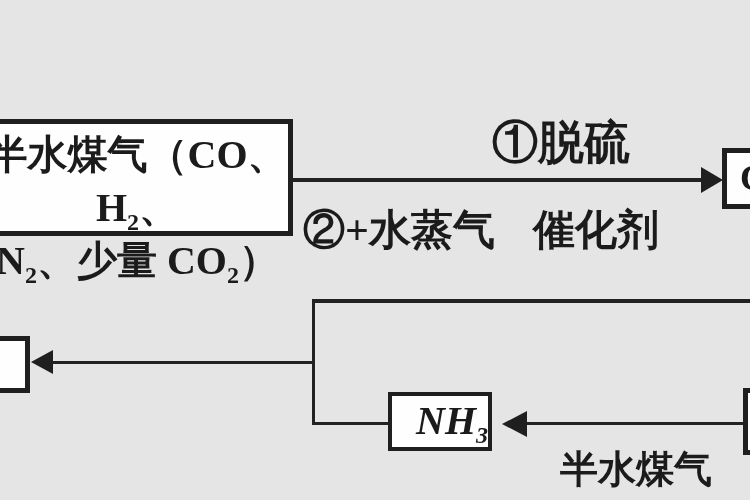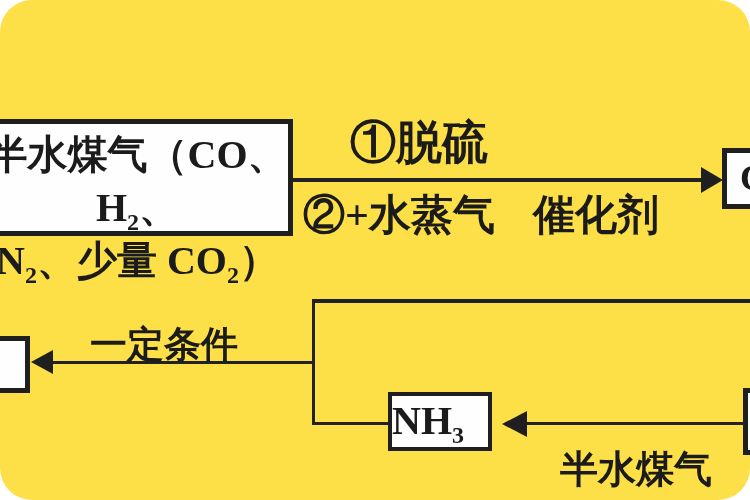--- a/index.html
+++ b/index.html
@@ -1,24 +1,23 @@
 <!DOCTYPE html>
 <html><head>
 <meta charset="utf-8">
 <style>
   html,body{margin:0;padding:0;background:#ffffff;}
   #stage{
     position:relative;
     width:750px;height:500px;
     overflow:hidden;
-    background:#fde047;
+    background:#e5e5e5;
     font-family:"Liberation Serif","DejaVu Serif",serif;
     font-weight:bold;
     color:#1b1b1b;
-    border-radius:32px;
   }
   .box{
     position:absolute;
     border:5px solid #1f1f1f;
     background:#fefefe;
     box-sizing:border-box;
   }
   .hline,.vline{position:absolute;background:#222;}
   .arrow-right{
     position:absolute;width:0;height:0;
@@ -36,50 +35,49 @@
   sub{font-size:60%;line-height:0;}
   #feed-box{
     left:-18px;top:119px;width:311px;height:117px;
     text-align:center;font-size:40px;line-height:53px;
     padding-top:4px;
   }
   #product-box{left:722px;top:148px;width:42px;height:61px;
     font-size:36px;line-height:50px;padding-left:13px;}
   #fert-box{left:-40px;top:336px;width:70px;height:57px;}
   #nh3-box{left:388px;top:392px;width:104px;height:59px;
-    border-width:4px;text-align:left;font-size:40px;line-height:50px;}
+    border-width:4px;text-align:right;font-size:40px;line-height:50px;font-style:italic;}
   #syn-box{left:743px;top:388px;width:40px;height:67px;}
 </style>
 </head>
 <body>
 
 <div id="stage">
 
   <div class="box" id="feed-box">
     <div><span>半水煤气（CO、H</span><sub>2</sub><span>、</span></div>
     <div><span>N</span><sub>2</sub><span>、少量 CO</span><sub>2</sub><span>）</span></div>
   </div>
 
   <div class="hline" style="left:293px;top:178px;width:412px;height:4px;"></div>
   <div class="arrow-right" style="left:701px;top:167px;"></div>
 
-  <div class="lbl" style="left:350px;top:112px;width:280px;text-align:left;font-size:46px;">①脱硫</div>
-  <div class="lbl" style="left:303px;top:187px;font-size:42px;"><span>②+水蒸气</span><span style="display:inline-block;width:38px;"></span><span>催化剂</span></div>
+  <div class="lbl" style="left:350px;top:112px;width:280px;text-align:right;font-size:46px;">①脱硫</div>
+  <div class="lbl" style="left:303px;top:202px;font-size:42px;"><span>②+水蒸气</span><span style="display:inline-block;width:38px;"></span><span>催化剂</span></div>
 
   <div class="box" id="product-box"><span>C</span></div>
 
   <div class="hline" style="left:312px;top:299px;width:438px;height:4px;"></div>
   <div class="vline" style="left:312px;top:299px;width:3px;height:126px;"></div>
   <div class="hline" style="left:312px;top:422px;width:76px;height:3px;"></div>
 
   <div class="box" id="fert-box"></div>
 
   <div class="hline" style="left:48px;top:361px;width:264px;height:3px;"></div>
   <div class="arrow-left" style="left:31px;top:350px;"></div>
-  <div class="lbl" style="left:90px;top:320px;font-size:37px;">一定条件</div>
 
   <div class="box" id="nh3-box"><span><span>NH</span><sub>3</sub></span></div>
 
   <div class="hline" style="left:526px;top:422px;width:217px;height:3px;"></div>
   <div class="arrow-left" style="left:502px;top:411px;border-top-width:13px;border-bottom-width:13px;border-right-width:25px;"></div>
   <div class="lbl" style="left:560px;top:444px;font-size:38px;">半水煤气</div>
 
   <div class="box" id="syn-box"></div>
 
 </div>

